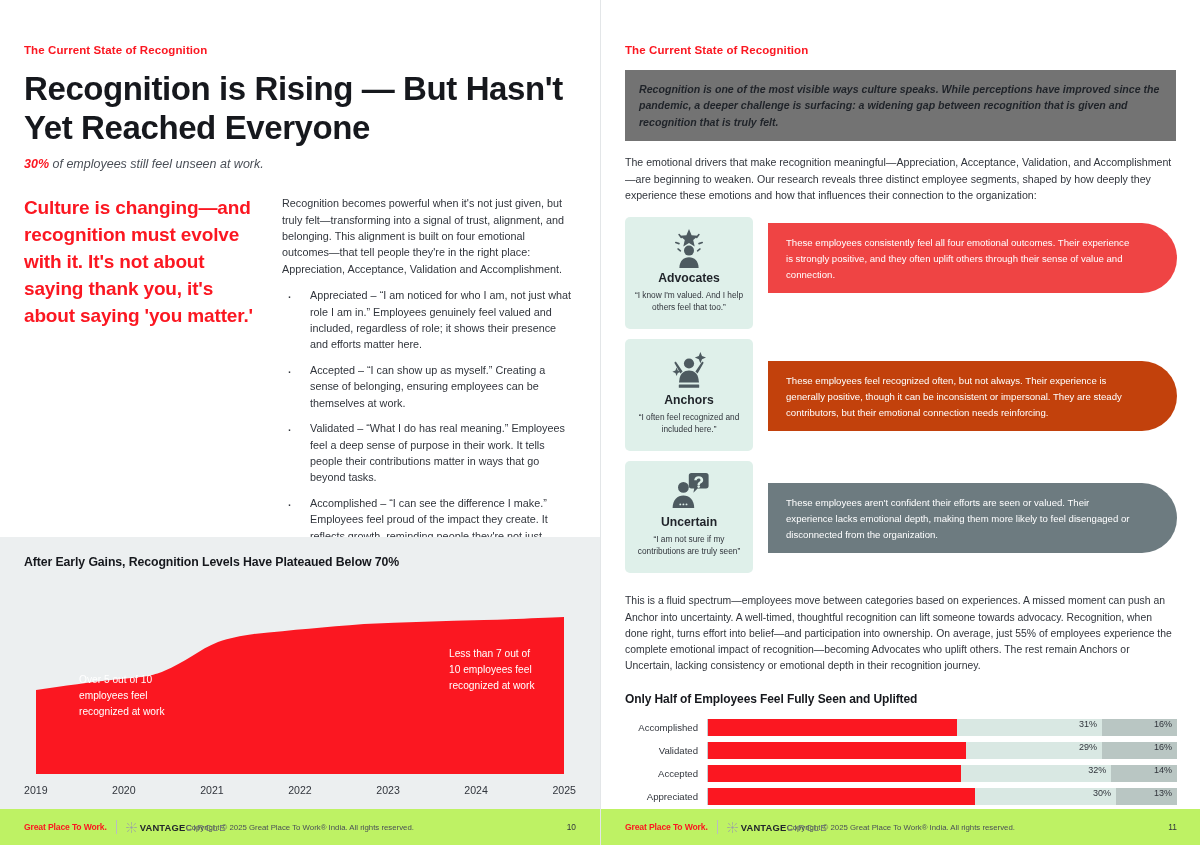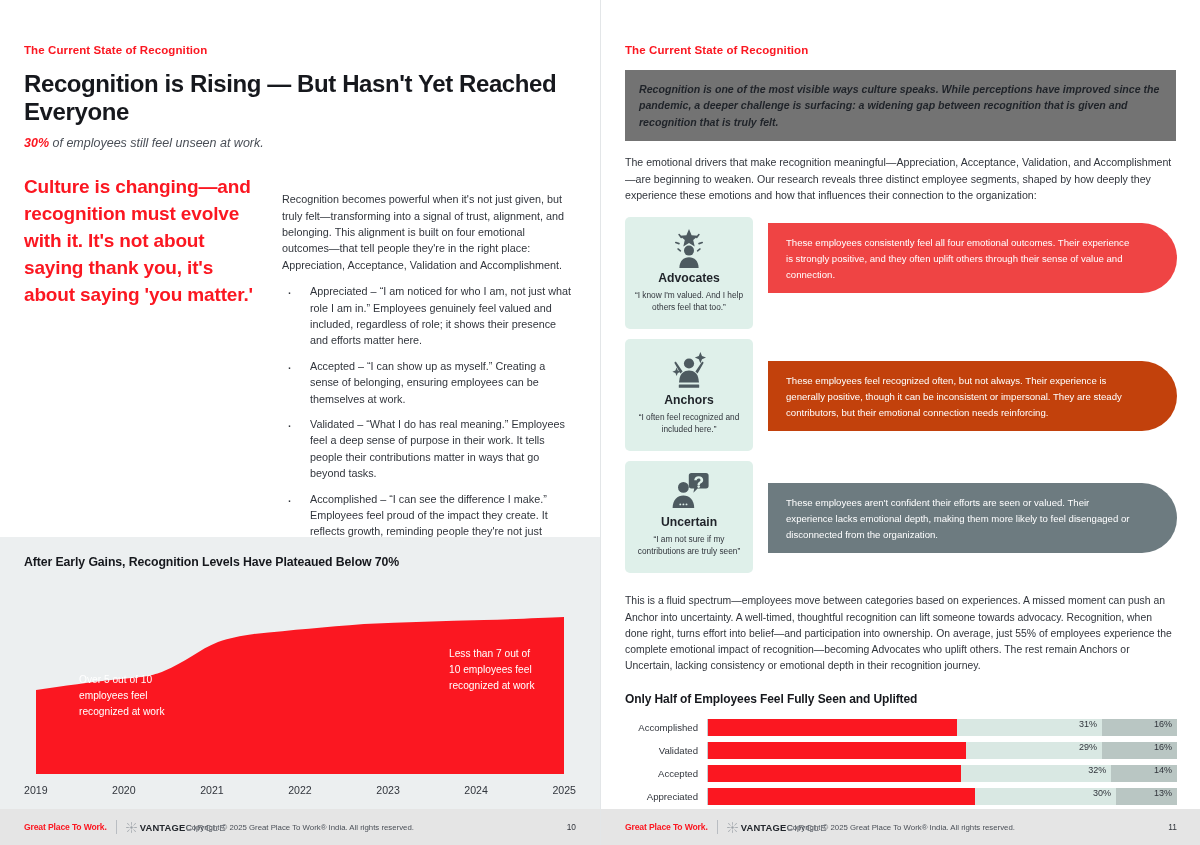--- a/index.html
+++ b/index.html
@@ -27,21 +27,21 @@
   .eyebrow {
     color: #fb1721;
     font-size: 11.5px;
     font-weight: bold;
     letter-spacing: 0.1px;
   }
 
   .left-inner { padding: 44px 24px 0 24px; }
 
   h1.headline {
-    font-size: 24px;
+    font-size: 33px;
     line-height: 1.17;
     font-weight: bold;
     color: #16181d;
     letter-spacing: -0.4px;
     margin-top: 14px;
   }
   .subline {
     margin-top: 10px;
     font-size: 12.5px;
     font-style: italic;
@@ -55,21 +55,21 @@
     margin-top: 24px;
   }
   .pull-quote {
     width: 232px;
     color: #fb1721;
     font-size: 19px;
     line-height: 1.42;
     font-weight: bold;
     letter-spacing: -0.15px;
   }
-  .body-col { width: 292px; margin-top: 17px; }
+  .body-col { width: 292px; }
   .body-col p {
     font-size: 10.8px;
     line-height: 1.52;
     color: #31353c;
     margin-bottom: 10px;
   }
   ul.bullets { list-style: none; margin: 2px 0 8px 0; }
   ul.bullets li {
     position: relative;
     font-size: 10.8px;
@@ -128,21 +128,21 @@
     color: #31353c;
   }
 
   
   .footer {
     position: absolute;
     left: 0; bottom: 0;
     width: 600px; height: 36px;
     display: flex; align-items: center;
     padding: 16px 24px;
-    background: #e5e5e5;
+    background: #bef264;
   }
   .footer-logos { display: flex; align-items: center; gap: 9px; }
   .gptw {
     color: #fb1721;
     font-weight: bold;
     font-size: 8.6px;
     letter-spacing: -0.15px;
     white-space: nowrap;
   }
   .divider-v { width: 1px; height: 14px; background: #b9bdc2; }

